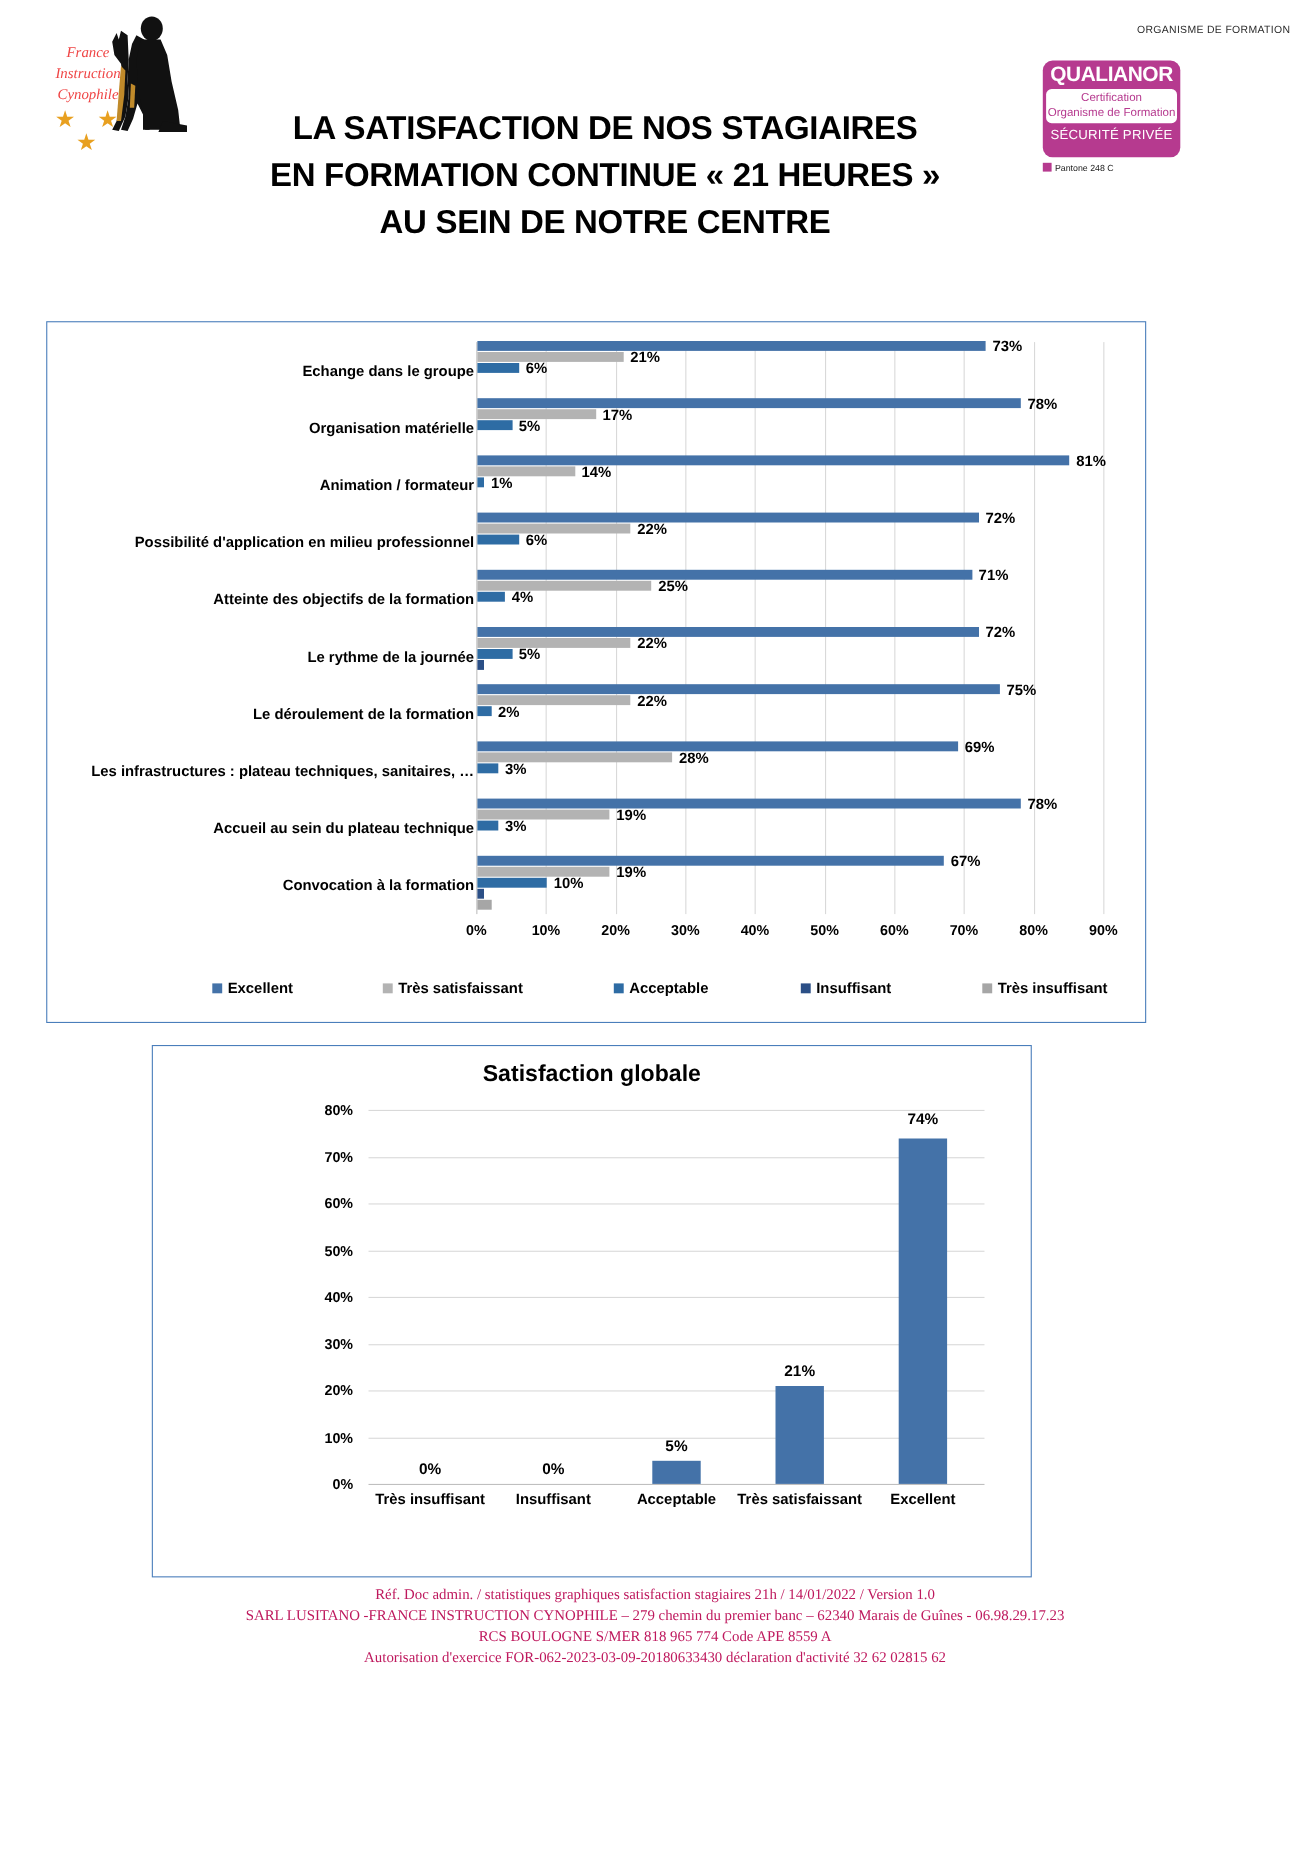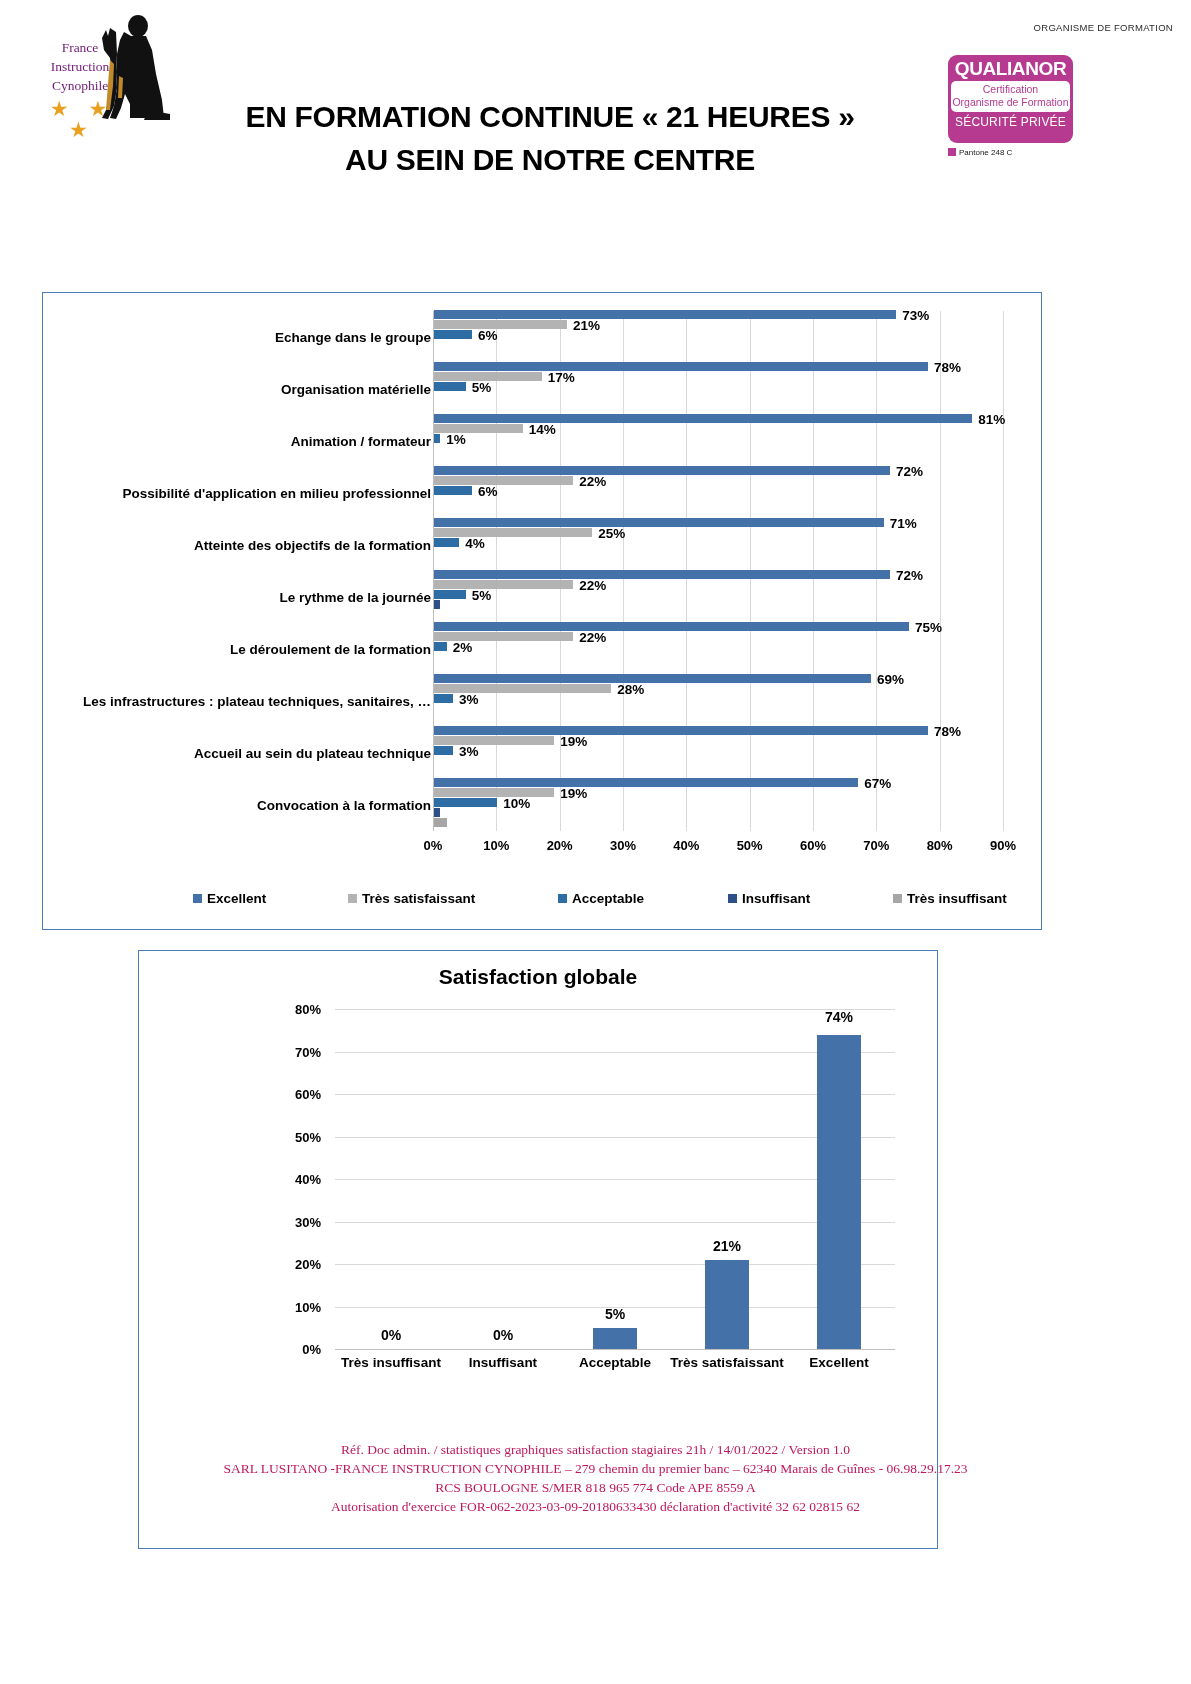--- a/index.html
+++ b/index.html
@@ -11,21 +11,21 @@
     position:relative;
     overflow:hidden;
   }
 
   
   .header{position:relative;height:260px;}
 
   .logo-fic{position:absolute;left:28px;top:10px;width:150px;height:125px;}
   .logo-fic .words{position:absolute;left:2px;top:28px;width:100px;
       font-family:"Liberation Serif", serif;font-size:13.5px;line-height:19px;
-      color:#701a75;text-align:center;font-weight:400;}
+      color:#ef4444;text-align:center;font-weight:400;font-style:italic;}
   .logo-fic .stars{position:absolute;left:4px;top:88px;width:100px;text-align:center;
       color:#e8a020;font-size:21px;letter-spacing:7px;line-height:21px;}
   .logo-fic svg{position:absolute;left:58px;top:4px;}
 
   .main-title{position:absolute;left:150px;top:95px;width:800px;text-align:center;
       font-size:30px;font-weight:bold;line-height:43px;letter-spacing:-0.3px;}
 
   .org-label{position:absolute;right:18px;top:22px;font-size:9.5px;letter-spacing:.3px;color:#2b2b2b;}
   .qualianor{position:absolute;left:948px;top:55px;width:125px;height:88px;
       background:#b63a8f;border-radius:9px;overflow:hidden;}
@@ -57,21 +57,21 @@
       transform:translateY(-50%);}
 
   .xticks{position:absolute;left:390px;top:545px;width:570px;height:22px;}
   .xtick{position:absolute;font-size:13px;font-weight:bold;transform:translateX(-50%);}
 
   .legend1{position:absolute;left:20px;top:598px;width:960px;height:24px;}
   .lg{position:absolute;font-size:13.5px;font-weight:bold;white-space:nowrap;}
   .lg .sw{display:inline-block;width:9px;height:9px;margin-right:5px;vertical-align:0px;}
 
   
-  .chart2{position:absolute;left:138px;top:950px;width:800px;height:599px;
+  .chart2{position:absolute;left:138px;top:950px;width:800px;height:484px;
       border:1.5px solid #4a7ebb;background:#fff;box-sizing:border-box;}
   .c2-title{position:absolute;top:14px;left:0;width:100%;text-align:center;
       font-size:21px;font-weight:bold;}
   .c2-plot{position:absolute;left:196px;top:58px;width:560px;height:340px;}
   .c2-yaxis{position:absolute;left:10px;top:58px;width:180px;height:340px;}
   .ytick{position:absolute;right:8px;font-size:13px;font-weight:bold;transform:translateY(-50%);}
   .hgrid{position:absolute;left:0;right:0;height:1px;background:#d9d9d9;}
   .vbar{position:absolute;bottom:0;background:#4472a8;}
   .vlabel{position:absolute;font-size:14px;font-weight:bold;text-align:center;
       transform:translateX(-50%);}
@@ -100,20 +100,21 @@
     </svg>
     <div class="words">
       <div>France</div>
       <div>Instruction</div>
       <div>Cynophile</div>
     </div>
     <div class="stars">★ ★ ★</div>
   </div>
 
   <div class="main-title">
+    <div>LA SATISFACTION DE NOS STAGIAIRES</div>
     <div>EN FORMATION CONTINUE « 21 HEURES »</div>
     <div>AU SEIN DE NOTRE CENTRE</div>
   </div>
 
   <div class="org-label">ORGANISME DE FORMATION</div>
 
   <div class="qualianor">
     <div class="q-top">QUALIANOR</div>
     <div class="q-mid">
       <div>Certification</div>

